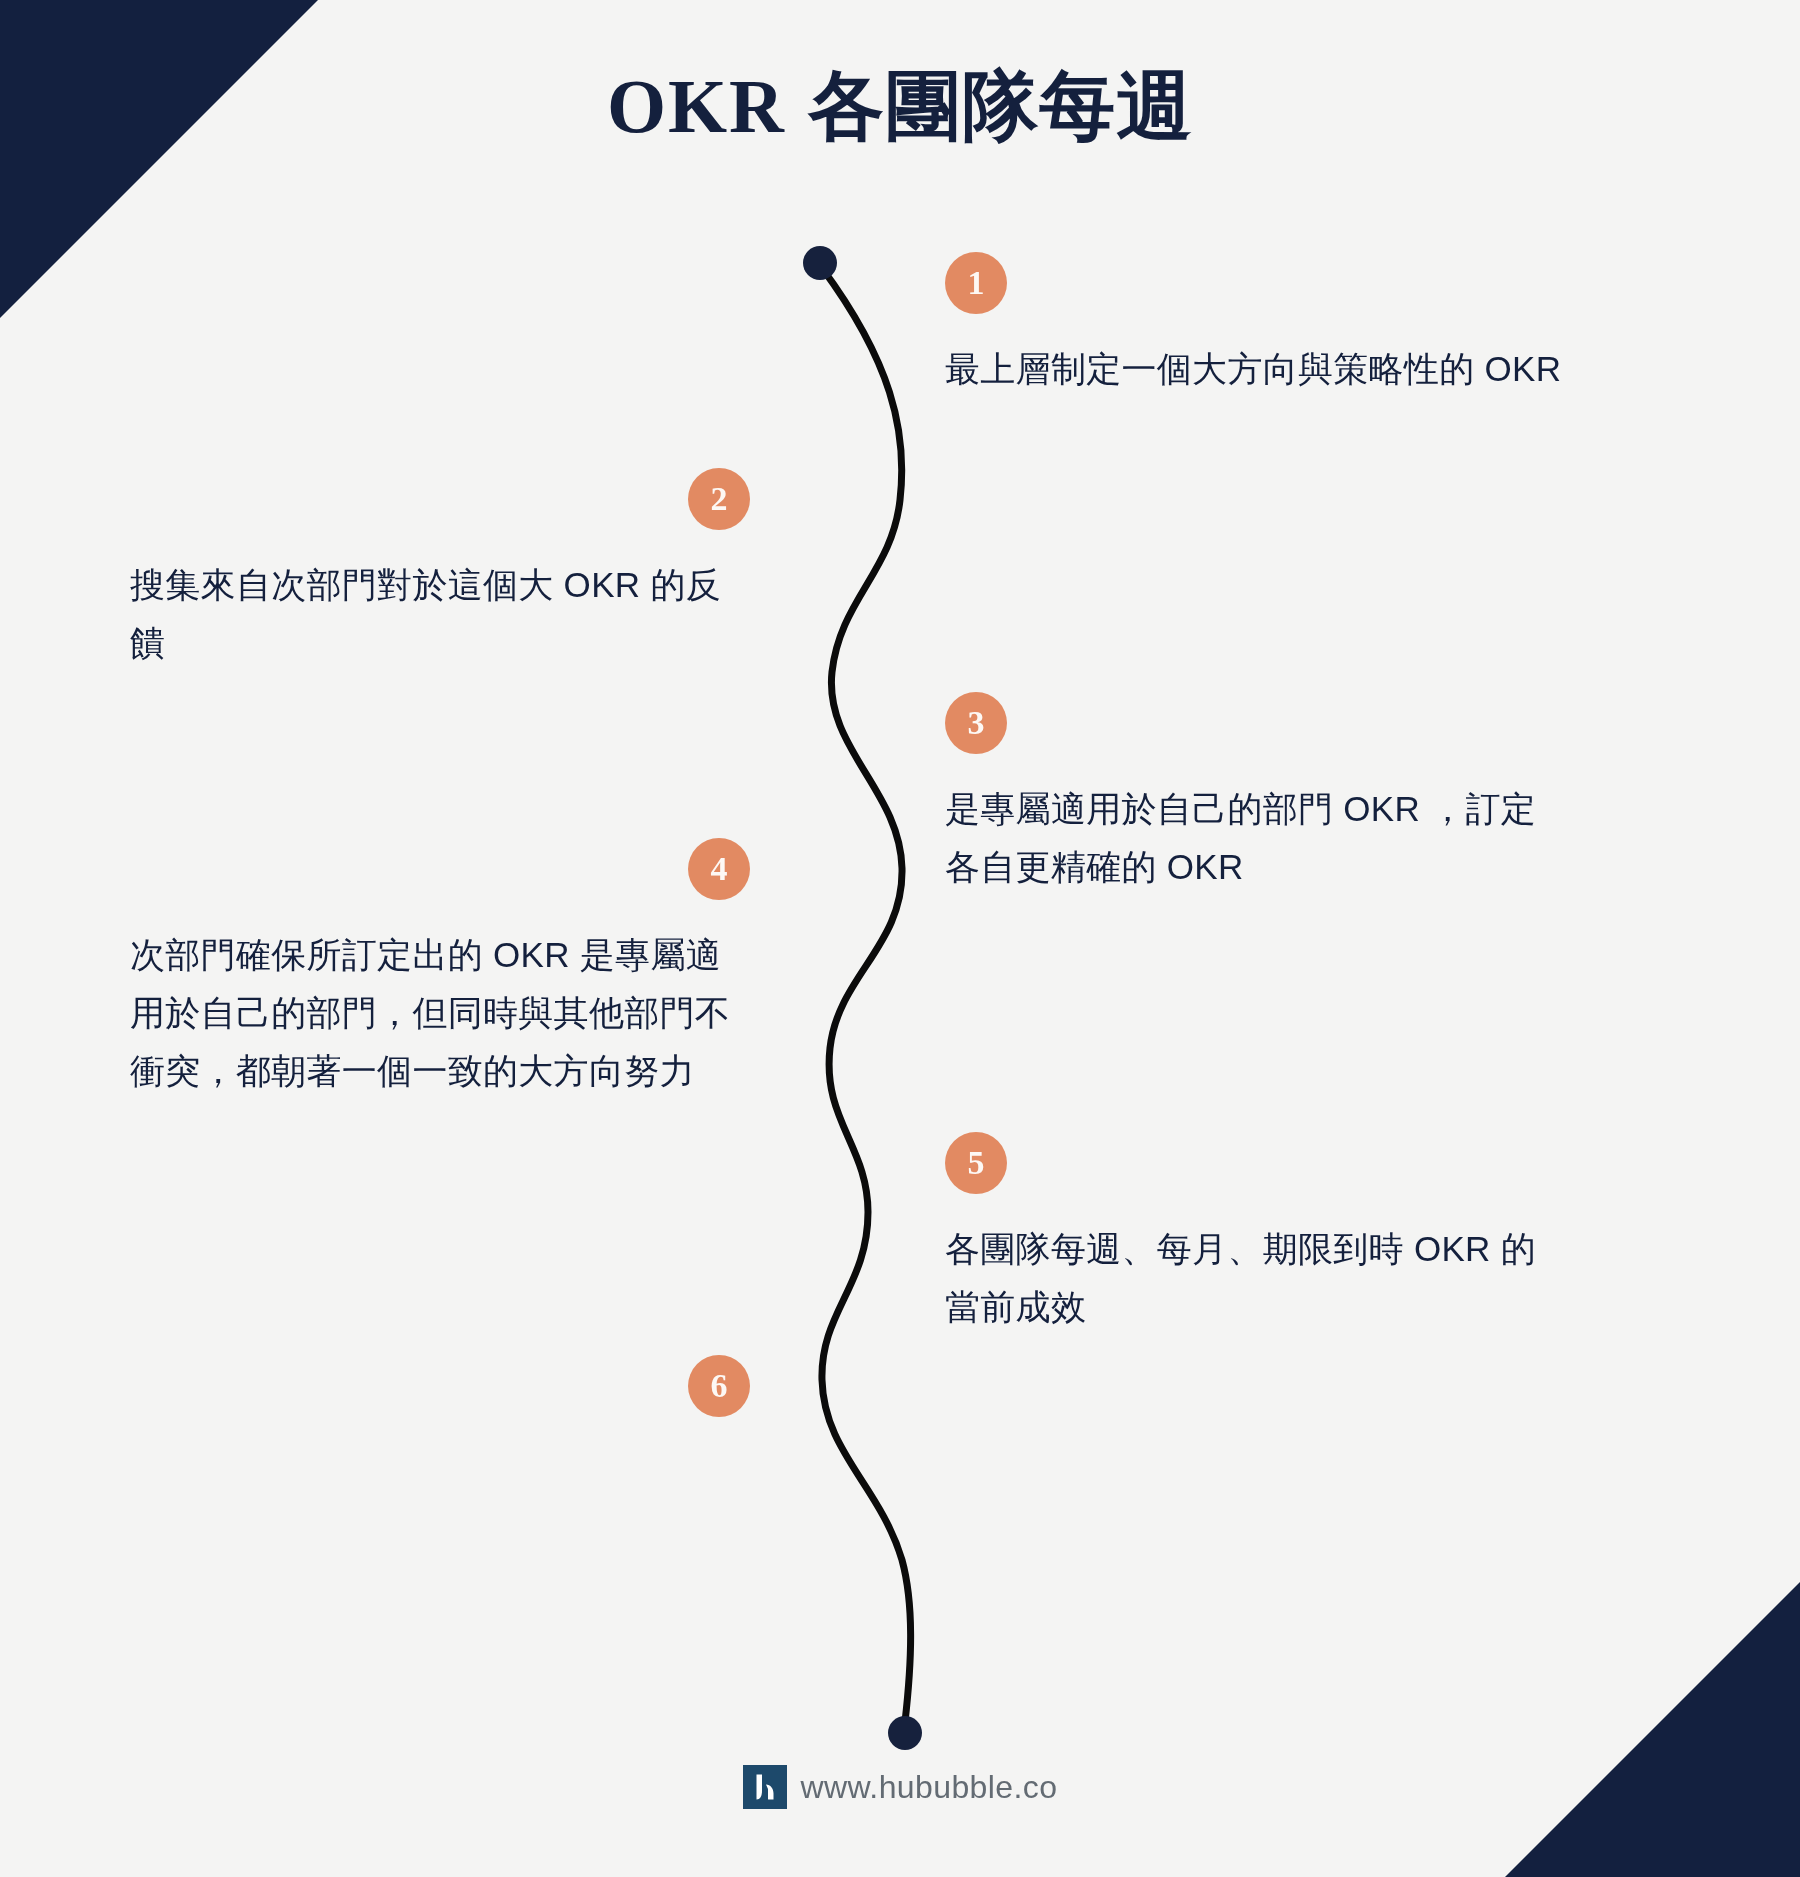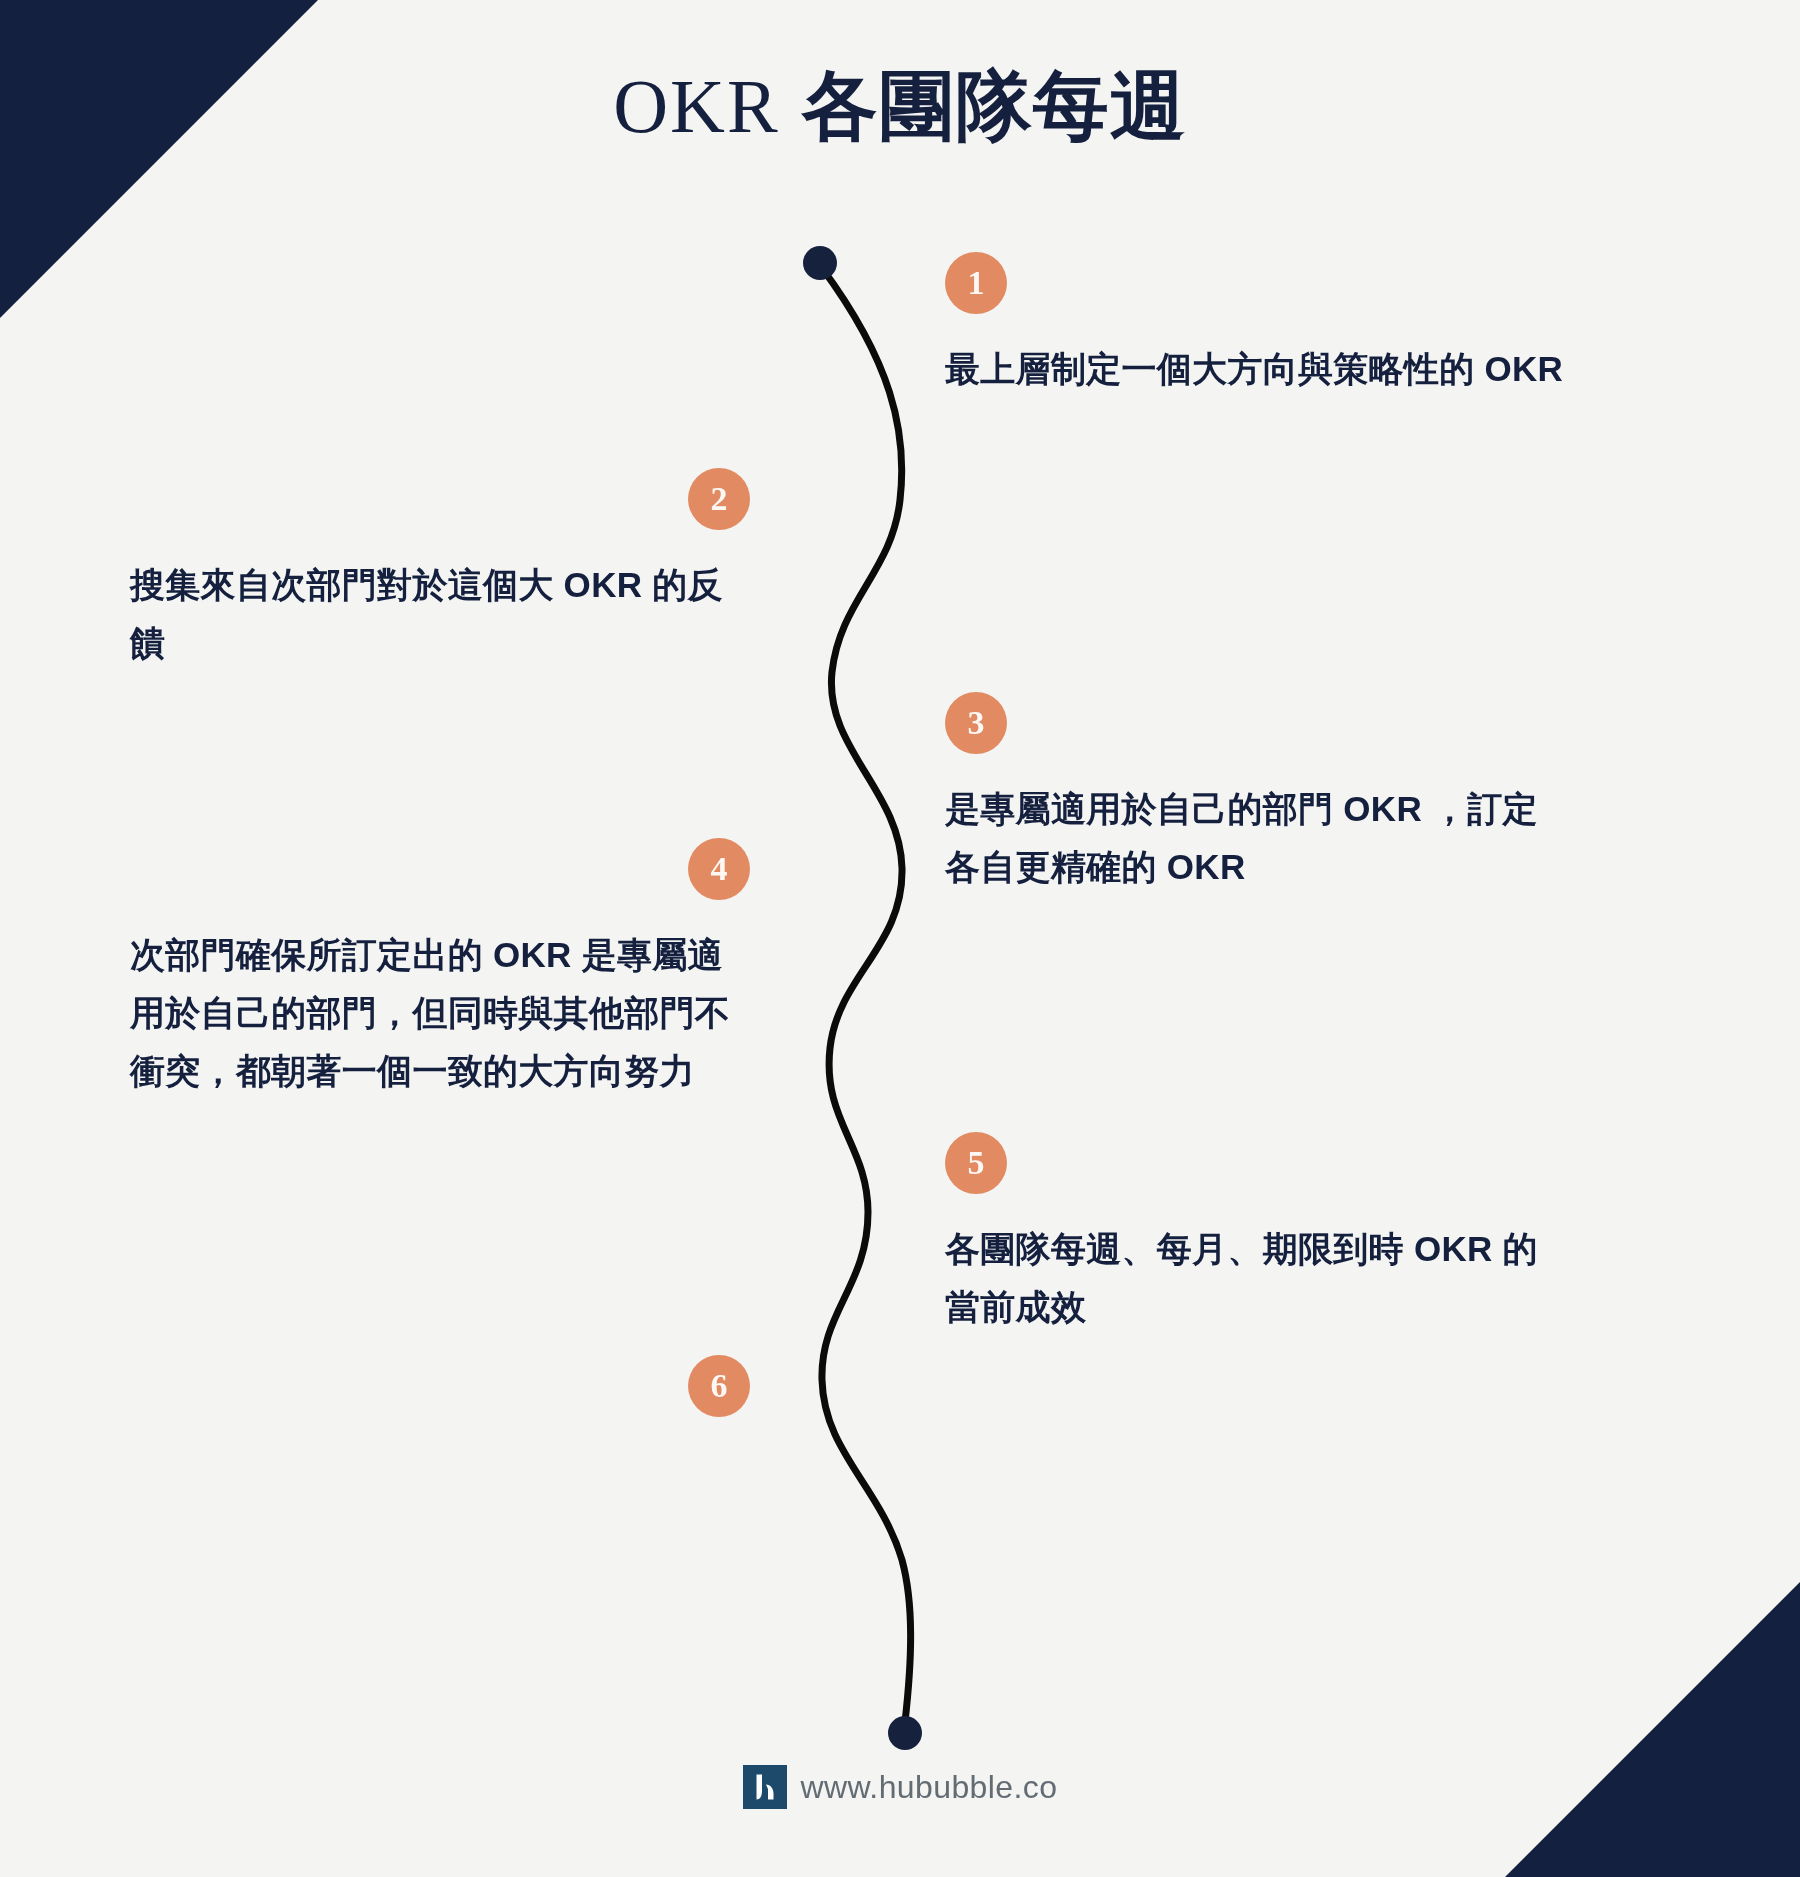--- a/index.html
+++ b/index.html
@@ -47,21 +47,21 @@
     text-align: center;
     color: #14203d;
     font-size: 76px;
     font-weight: bold;
     letter-spacing: 1px;
     line-height: 1.15;
     white-space: nowrap;
   }
   .title .latin {
     font-family: "Liberation Serif", "DejaVu Serif", serif;
-    font-weight: normal;
+    font-weight: bold;
     letter-spacing: 2px;
   }
 
   
   .path-wrap {
     position: absolute;
     top: 0; left: 0;
     width: 1800px;
     height: 1877px;
     pointer-events: none;
@@ -90,21 +90,21 @@
     line-height: 1;
   }
   .step.right .badge { margin-left: 0; }
   .step.left  .badge { margin-left: auto; margin-right: 0; }
 
   .step-text {
     margin-top: 26px;
     color: #14203d;
     font-size: 35px;
     line-height: 1.65;
-    font-weight: 700;
+    font-weight: 400;
     letter-spacing: 0.3px;
   }
 
   
   #step-1 { left: 945px; top: 252px; }
   #step-2 { left: 130px; top: 468px;  width: 620px; }
   #step-3 { left: 945px; top: 692px; }
   #step-4 { left: 130px; top: 838px;  width: 620px; }
   #step-5 { left: 945px; top: 1132px; }
   #step-6 { left: 130px; top: 1355px; width: 620px; }

